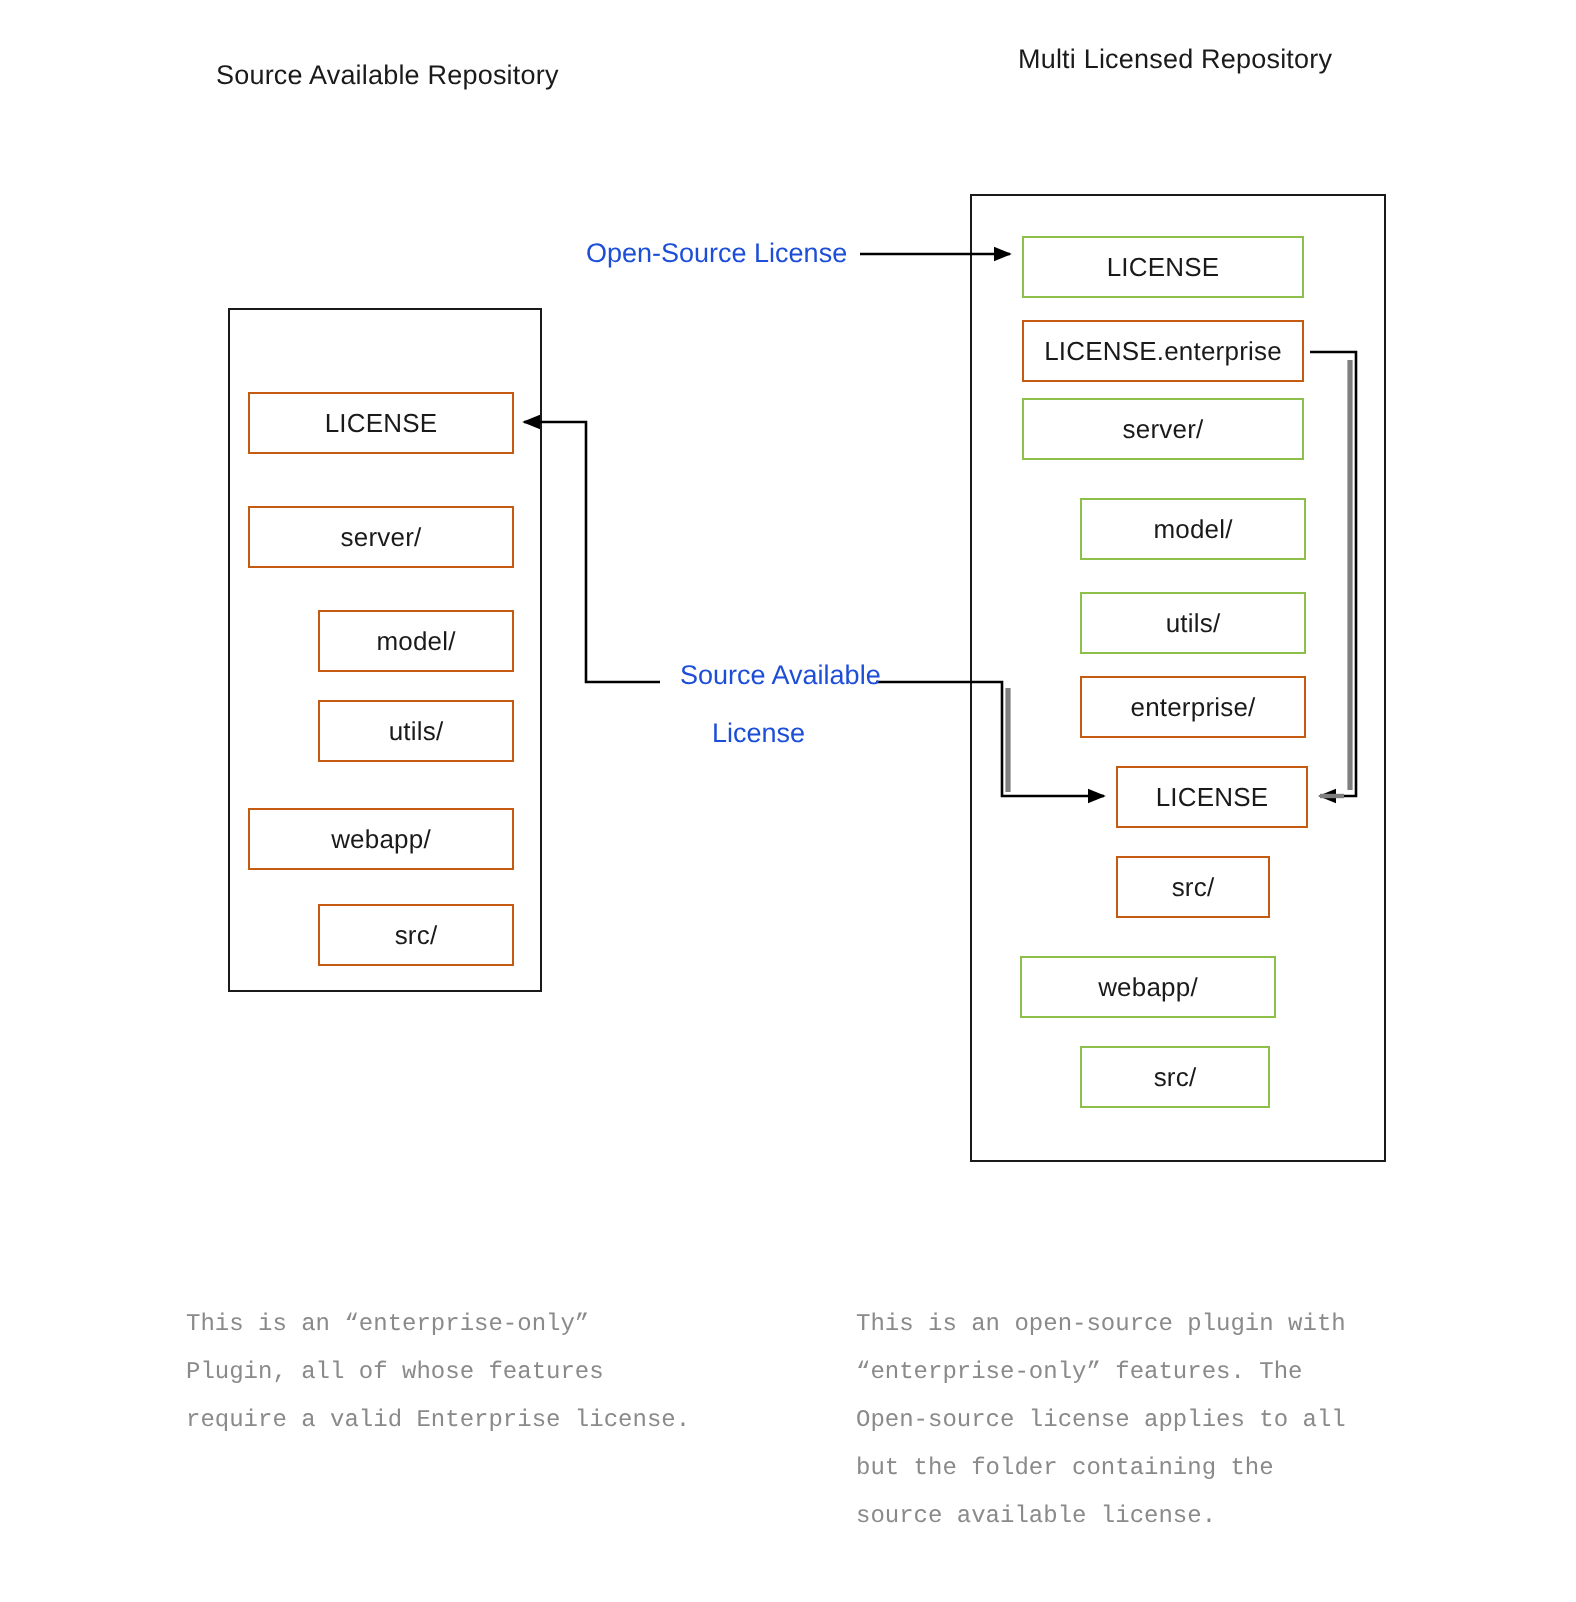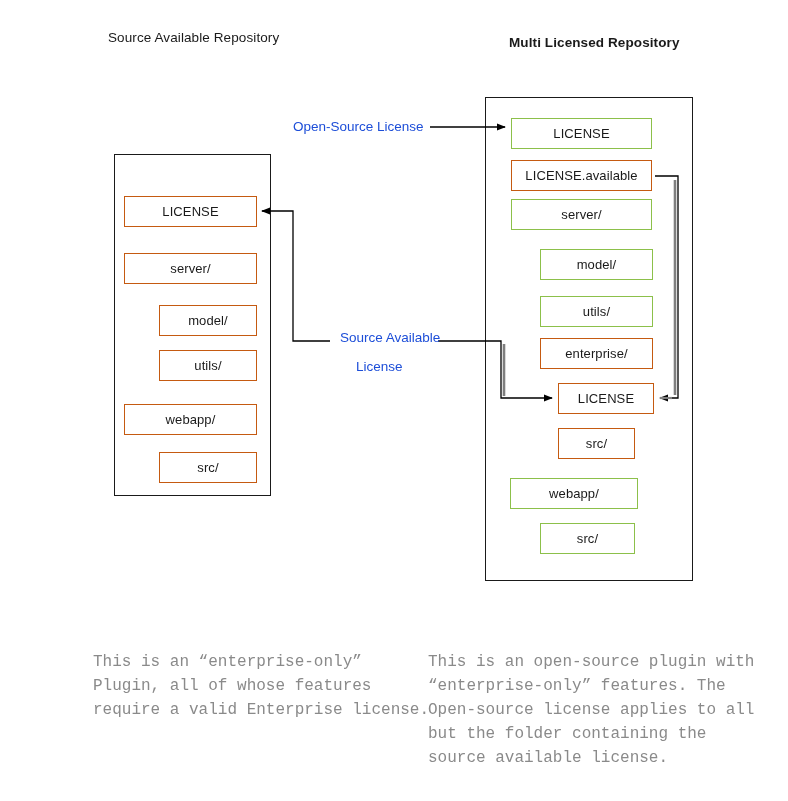--- a/index.html
+++ b/index.html
@@ -57,21 +57,21 @@
   
   .conn-label {
     font-size: 13.5px;
     color: #1d4ed8;
     white-space: nowrap;
   }
 
   
   .caption {
     font-family: "Liberation Mono", "DejaVu Sans Mono", monospace;
-    font-size: 16px;
+    font-size: 12px;
     line-height: 24px;
     color: #8a8a8a;
     white-space: pre;
   }
 
   
   #connectors {
     position: absolute;
     left: 0; top: 0;
     width: 788px;
@@ -79,21 +79,21 @@
     pointer-events: none;
   }
 </style>
 </head>
 <body>
 
 <div id="diagram-root">
 
   <div class="abs col-title" style="left:108px; top:30px;">Source Available Repository</div>
 
-  <div class="abs col-title" style="left:509px; top:35px;font-weight:bold;">Multi Licensed Repository</div>
+  <div class="abs col-title" style="left:509px; top:22px;">Multi Licensed Repository</div>
 
   <div class="abs repo-frame" style="left:114px; top:154px; width:157px; height:342px;"></div>
 
   <div class="abs repo-frame" style="left:485px; top:97px; width:208px; height:484px;"></div>
 
   <div class="abs node orange" style="left:124px; top:196px; width:133px; height:31px;">
     <span>LICENSE</span>
   </div>
   <div class="abs node orange" style="left:124px; top:253px; width:133px; height:31px;">
     <span>server/</span>
@@ -108,21 +108,21 @@
     <span>webapp/</span>
   </div>
   <div class="abs node orange" style="left:159px; top:452px; width:98px; height:31px;">
     <span>src/</span>
   </div>
 
   <div class="abs node green" style="left:511px; top:118px; width:141px; height:31px;">
     <span>LICENSE</span>
   </div>
   <div class="abs node orange" style="left:511px; top:160px; width:141px; height:31px;">
-    <span>LICENSE.available</span>
+    <span>LICENSE.enterprise</span>
   </div>
   <div class="abs node green" style="left:511px; top:199px; width:141px; height:31px;">
     <span>server/</span>
   </div>
   <div class="abs node green" style="left:540px; top:249px; width:113px; height:31px;">
     <span>model/</span>
   </div>
   <div class="abs node green" style="left:540px; top:296px; width:113px; height:31px;">
     <span>utils/</span>
   </div>

